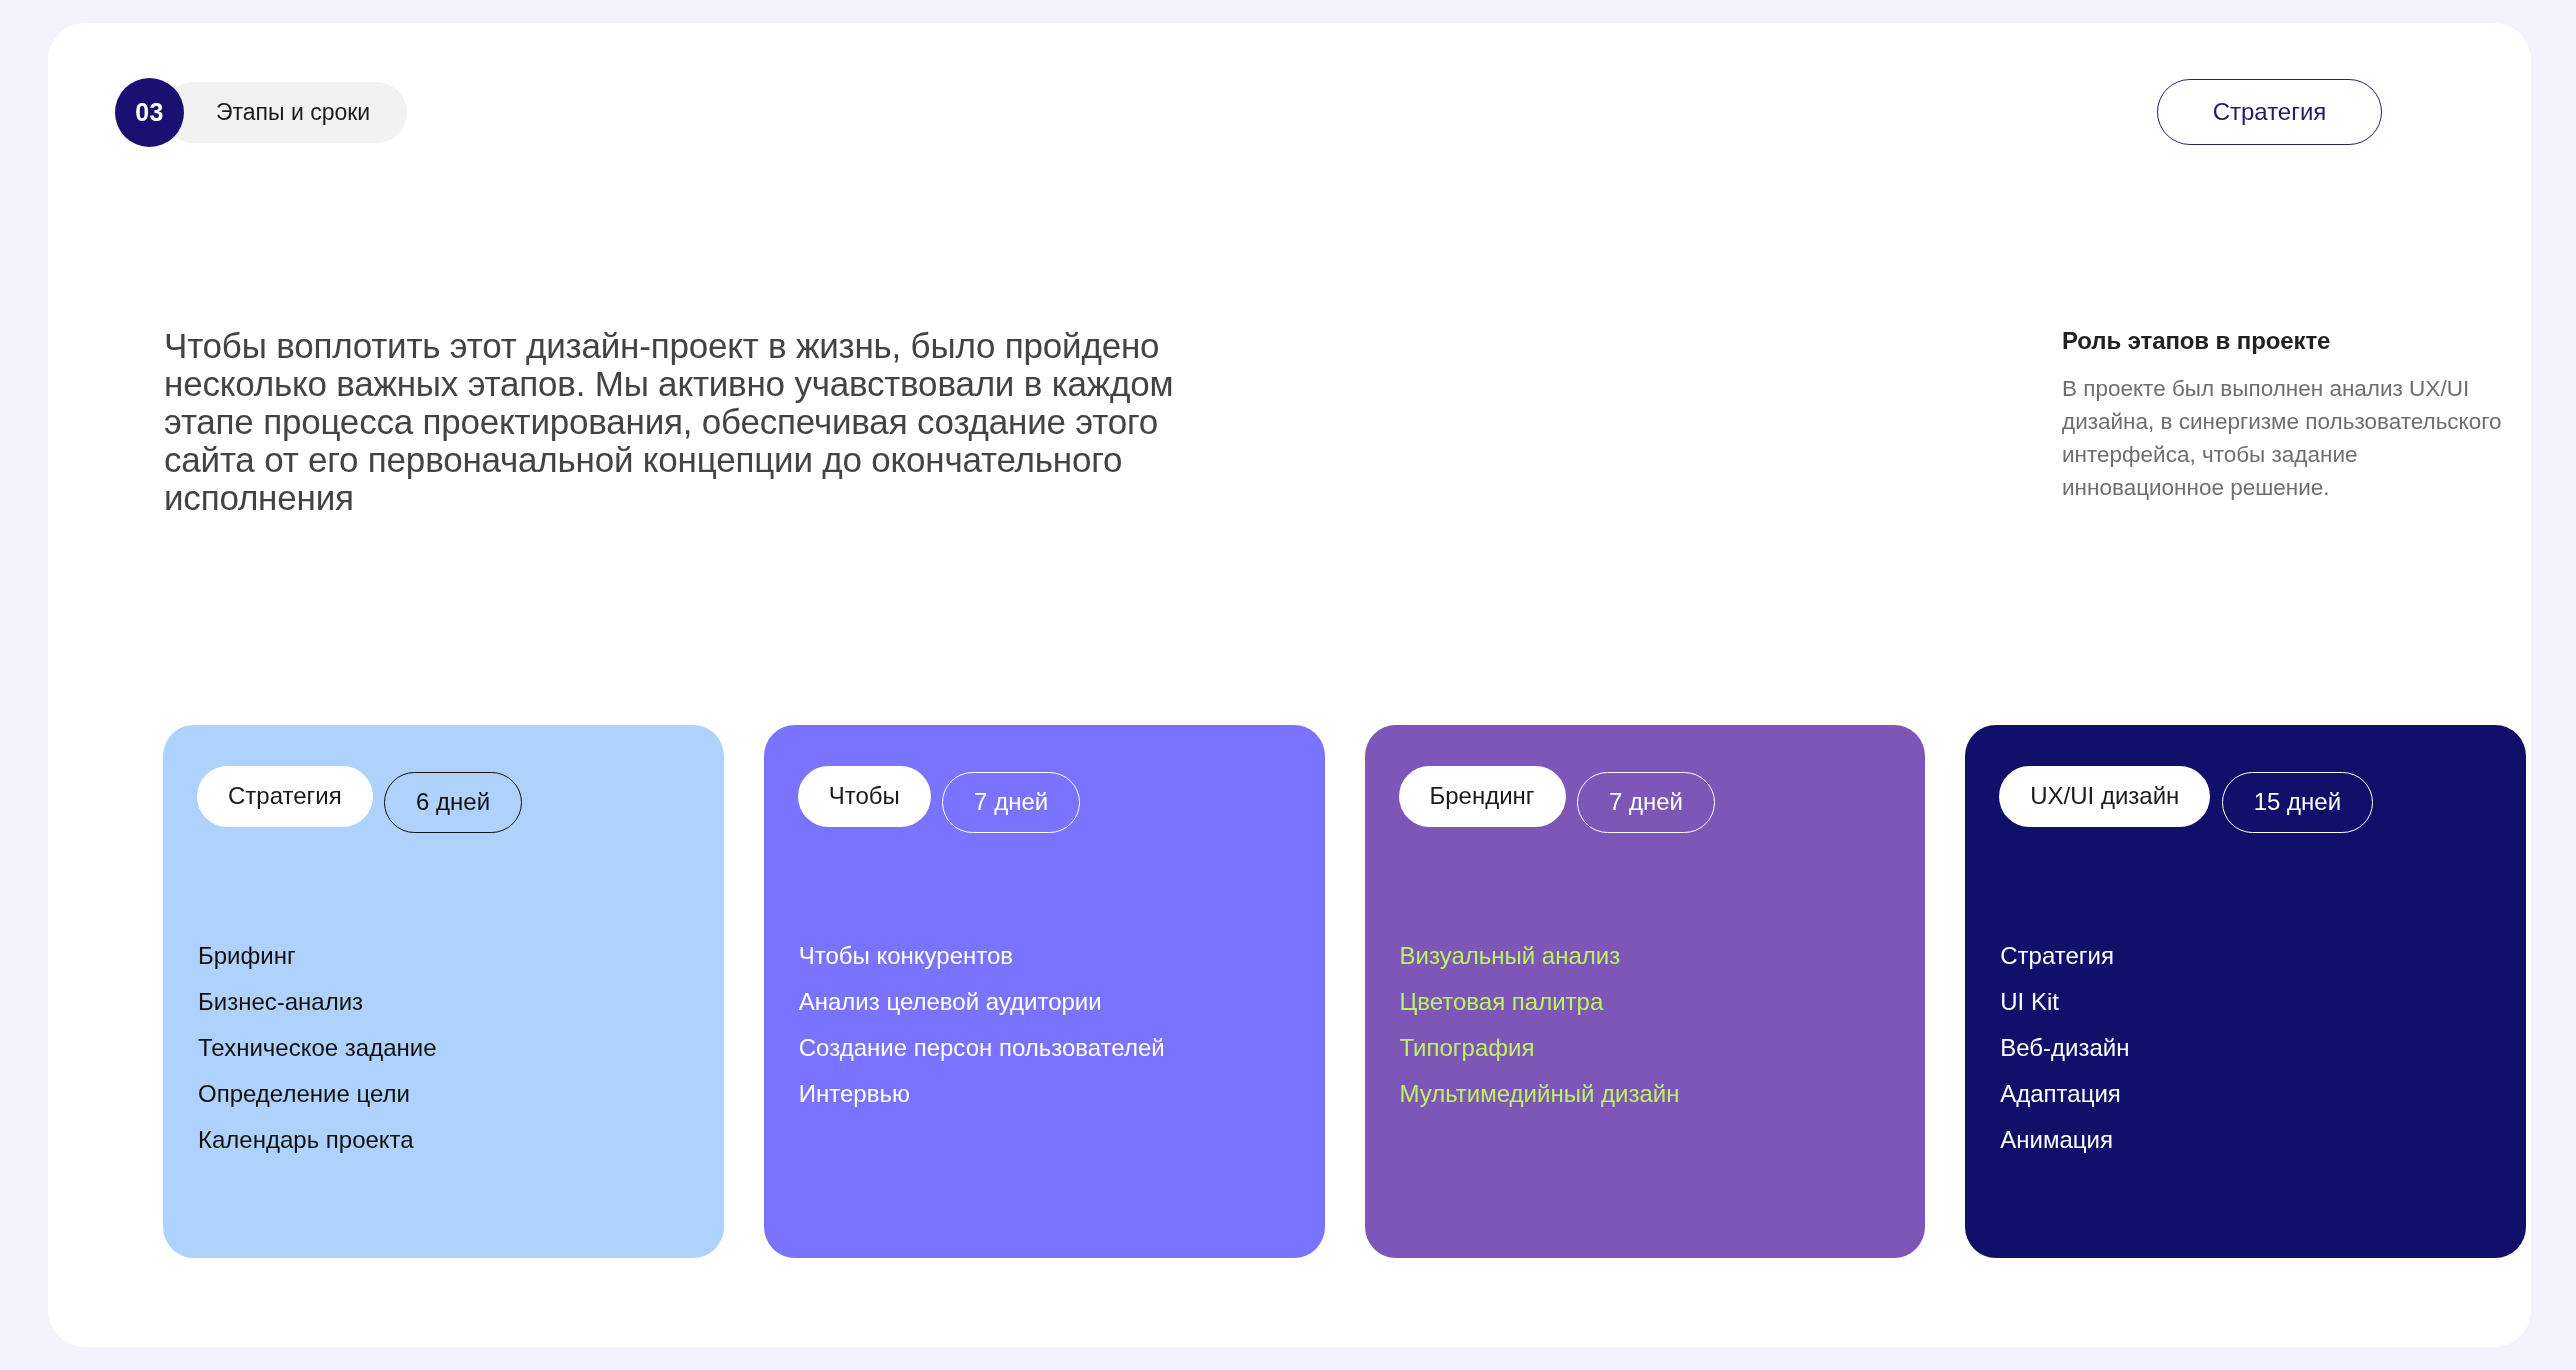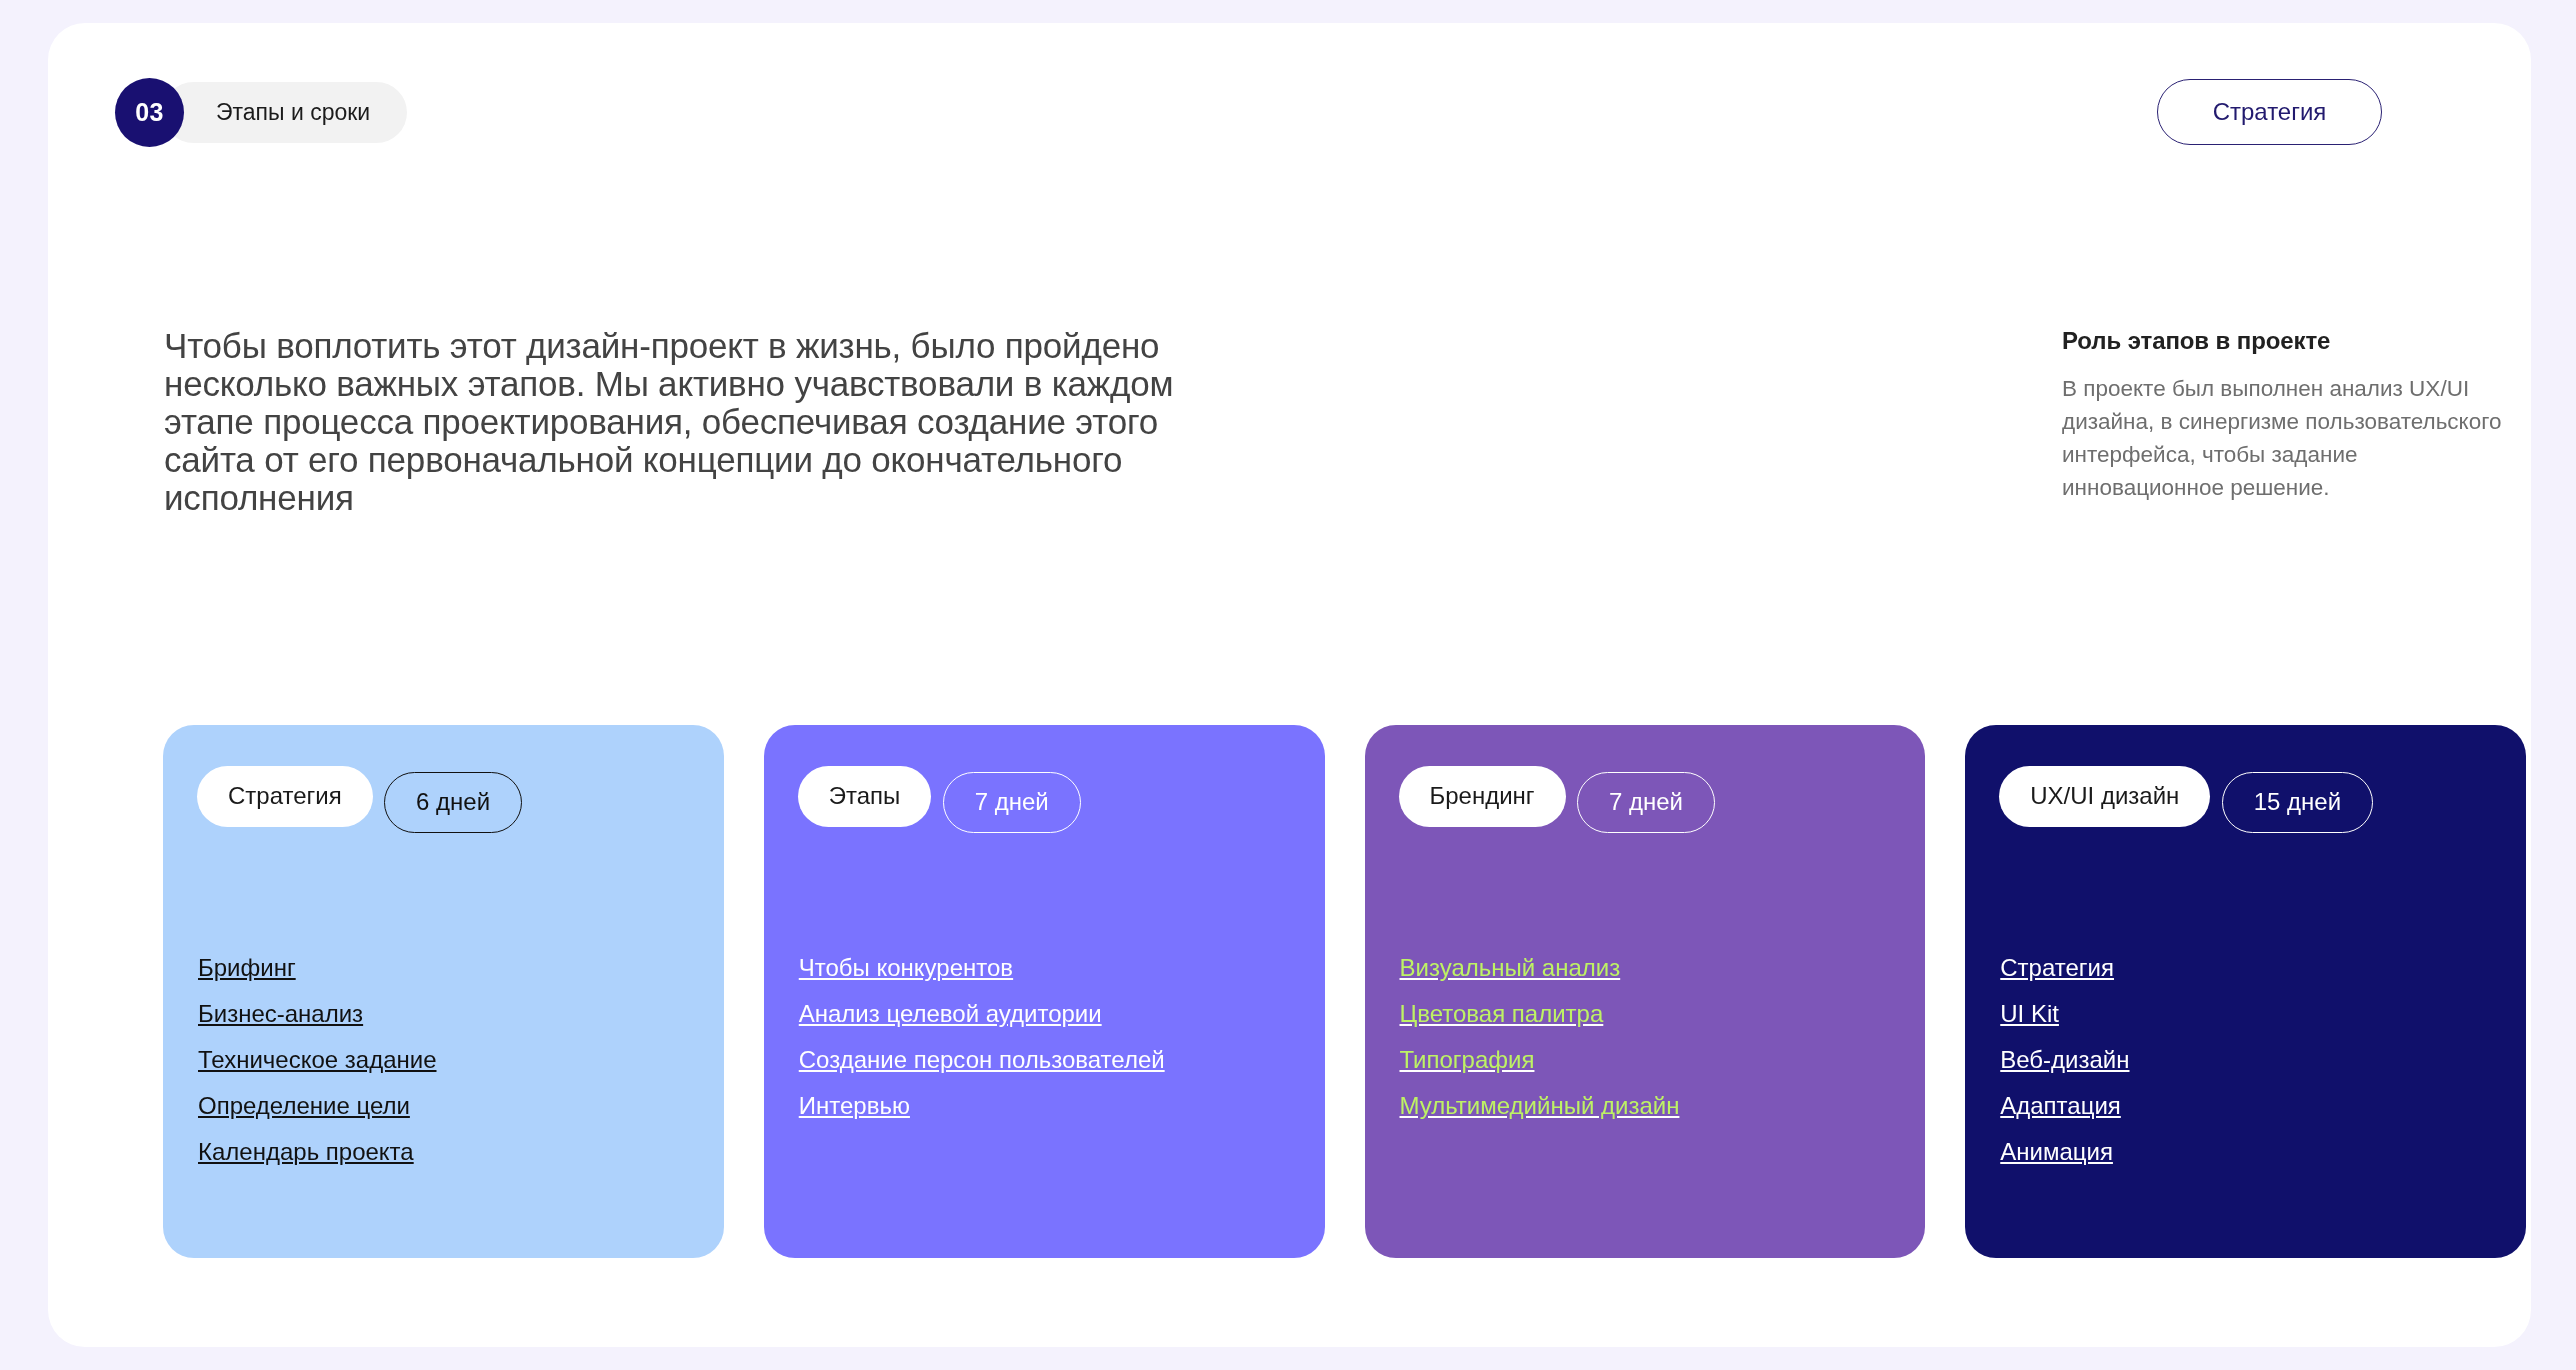--- a/index.html
+++ b/index.html
@@ -182,23 +182,22 @@
     font-size: 24px;
     white-space: nowrap;
     cursor: pointer;
     margin-top: 12px;
   }
 
   .card-list {
     position: absolute;
     left: 35px;
     right: 22.5px;
-    top: 220px;
+    top: 208px;
     list-style: none;
-    text-decoration: underline;
   }
 
   .card-list li {
     font-size: 24px;
     line-height: 46px;
     white-space: nowrap;
   }
 
   
   .card.theme-light  { background: #aed2fc; color: #111111; }
@@ -248,21 +247,21 @@
         <li>Брифинг</li>
         <li>Бизнес-анализ</li>
         <li>Техническое задание</li>
         <li>Определение цели</li>
         <li>Календарь проекта</li>
       </ul>
     </div>
 
     <div class="card theme-violet">
       <div class="card-head">
-        <div class="card-title-pill">Этапы</div>
+        <div class="card-title-pill">Чтобы</div>
         <div class="card-days-pill">7 дней</div>
       </div>
       <ul class="card-list">
         <li>Чтобы конкурентов</li>
         <li>Анализ целевой аудитории</li>
         <li>Создание персон пользователей</li>
         <li>Интервью</li>
       </ul>
     </div>
 

